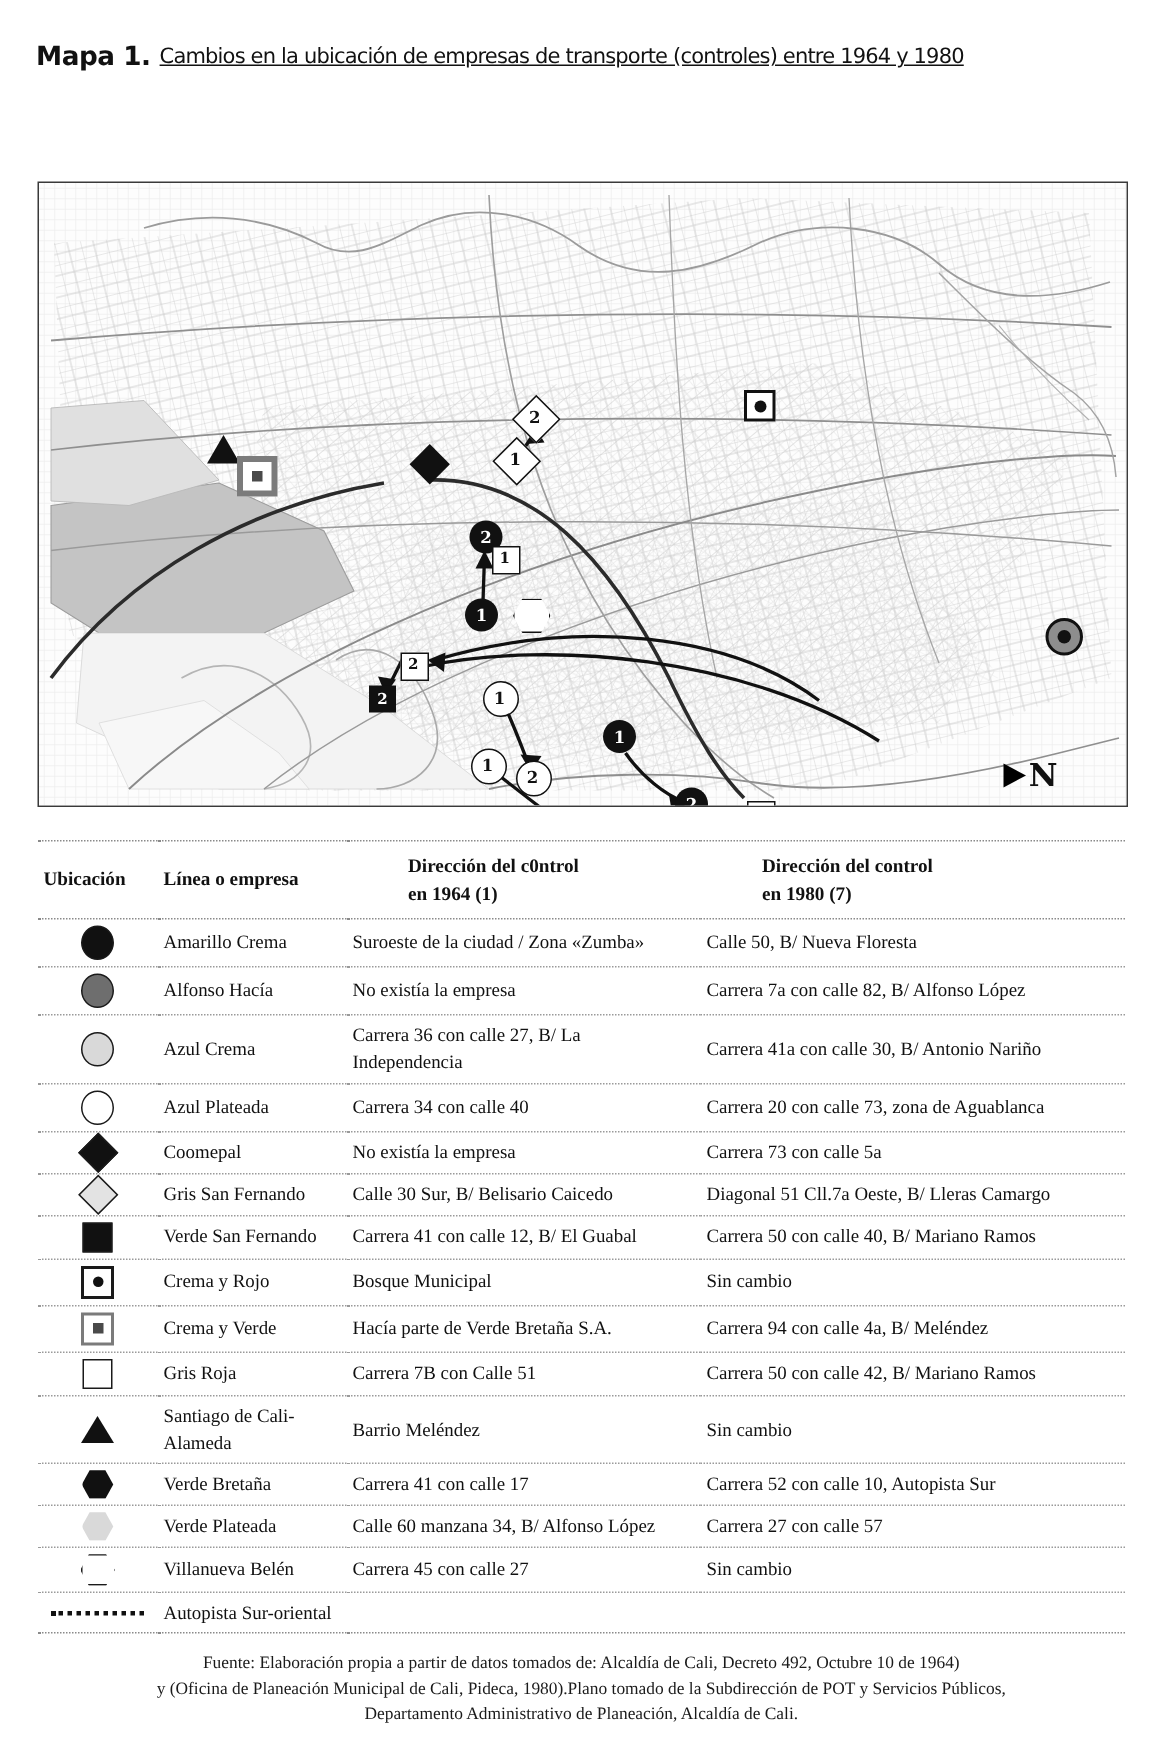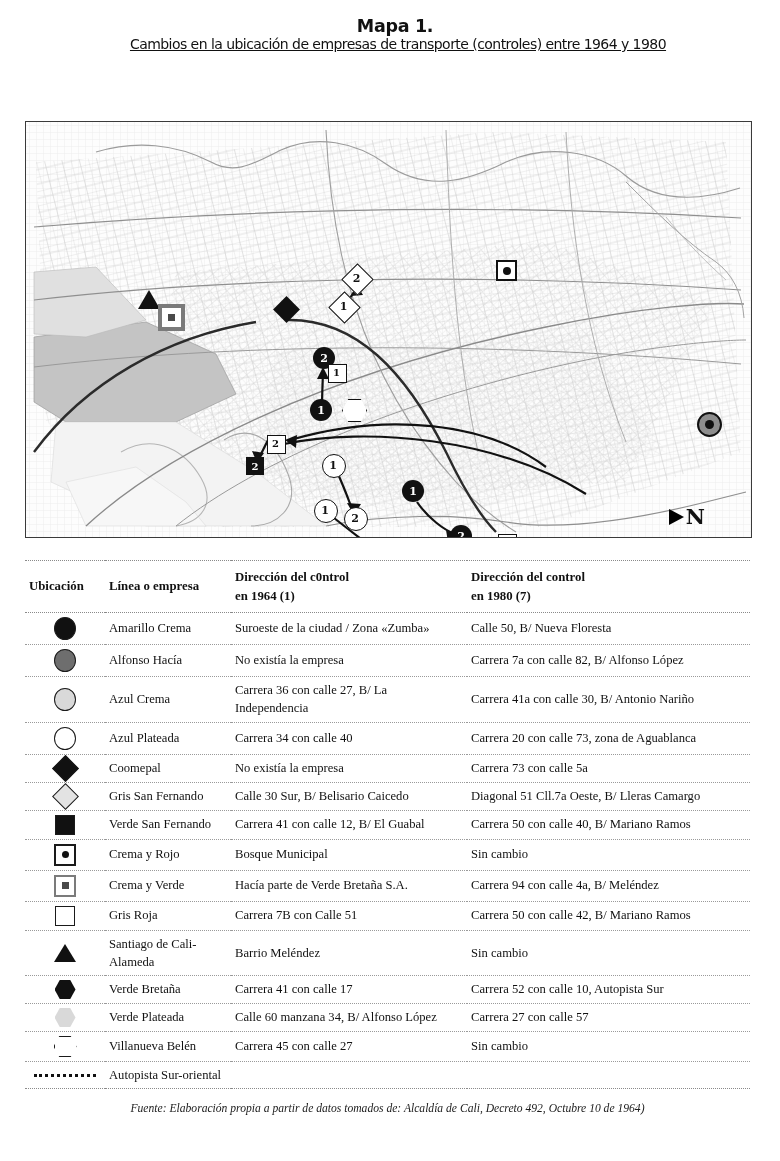--- a/index.html
+++ b/index.html
@@ -7,21 +7,21 @@
     width:780px;height:1161px;
     background:#ffffff;
     font-family:"Liberation Serif", serif;
     color:#111;
     overflow:hidden;
     position:relative;
   }
   
   .title-bar{
     position:absolute;left:24px;top:16px;width:748px;height:44px;
-    display:flex;align-items:center;flex-direction:column;
+    display:flex;align-items:center;
   }
   .title-bar .t-strong{
     font-family:"DejaVu Sans", sans-serif;
     font-weight:bold;font-size:17.5px;letter-spacing:-0.3px;
     margin-right:6px;white-space:nowrap;
   }
   .title-bar .t-rest{
     font-family:"DejaVu Sans", sans-serif;
     font-weight:400;font-size:14px;letter-spacing:-0.55px;white-space:nowrap;text-decoration:underline;
   }
@@ -60,21 +60,21 @@
   }
   .tbl thead th{
     font-weight:bold;font-size:12.8px;text-align:left;
     padding-top:7px;padding-bottom:7px;
     border-top:1px dotted #8a8a8a;border-bottom:1px dotted #8a8a8a;
   }
   .c-sym{width:72px;text-align:center;}
   .c-line{width:118px;}
   .c-d64{width:228px;}
   .c-d80{width:auto;}
-  .hdr2{display:block;}
+  .hdr2{display:block;margin-left:37px;}
   .sym-cell{display:flex;align-items:center;justify-content:center;height:100%;}
 
   
   .sym{display:inline-block;position:relative;}
   .s-circle{width:20px;height:21px;border-radius:50%;border:1.3px solid #1a1a1a;}
   .s-diamond{width:17px;height:17px;border:1.3px solid #1a1a1a;transform:rotate(45deg);}
   .s-square{width:18px;height:18px;border:1.4px solid #1a1a1a;}
   .s-hex{
     width:21px;height:19px;border:1.3px solid #1a1a1a;
     clip-path:polygon(25% 0%,75% 0%,100% 50%,75% 100%,25% 100%,0% 50%);
@@ -111,21 +111,21 @@
 
   .legend-row td{border-top:1px dotted #8a8a8a;border-bottom:1px dotted #8a8a8a;margin-left:40px;}
   .legend-txt{font-family:"Liberation Serif", serif;font-size:13.2px;padding-left:2px;}
 
   
   .foot{
     position:absolute;left:25px;top:1101px;width:725px;
     text-align:center;font-size:11.6px;line-height:1.45;
     font-family:"Liberation Serif", serif;color:#1a1a1a;
   }
-  .foot div{white-space:nowrap;font-style:italic;}
+  .foot div{white-space:nowrap;}
 </style>
 </head>
 <body>
 
 <div class="title-bar">
   <span class="t-strong">Mapa 1.</span>
   <span class="t-rest">Cambios en la ubicación de empresas de transporte (controles) entre 1964 y 1980</span>
 </div>
 
 <div class="map-frame">
@@ -447,13 +447,15 @@
             <span class="sym s-dash"></span>
           </span>
         </td>
         <td colspan="3" class="legend-txt">Autopista Sur-oriental</td>
       </tr>
     </tbody>
 </table>
 
 <div class="foot">
   <div>Fuente: Elaboración propia a partir de datos tomados de: Alcaldía de Cali, Decreto 492, Octubre 10 de 1964)</div>
+  <div>y (Oficina de Planeación Municipal de Cali, Pideca, 1980).Plano tomado de la Subdirección de POT y Servicios Públicos,</div>
+  <div>Departamento Administrativo de Planeación, Alcaldía de Cali.</div>
 </div>
 
 </body></html>

